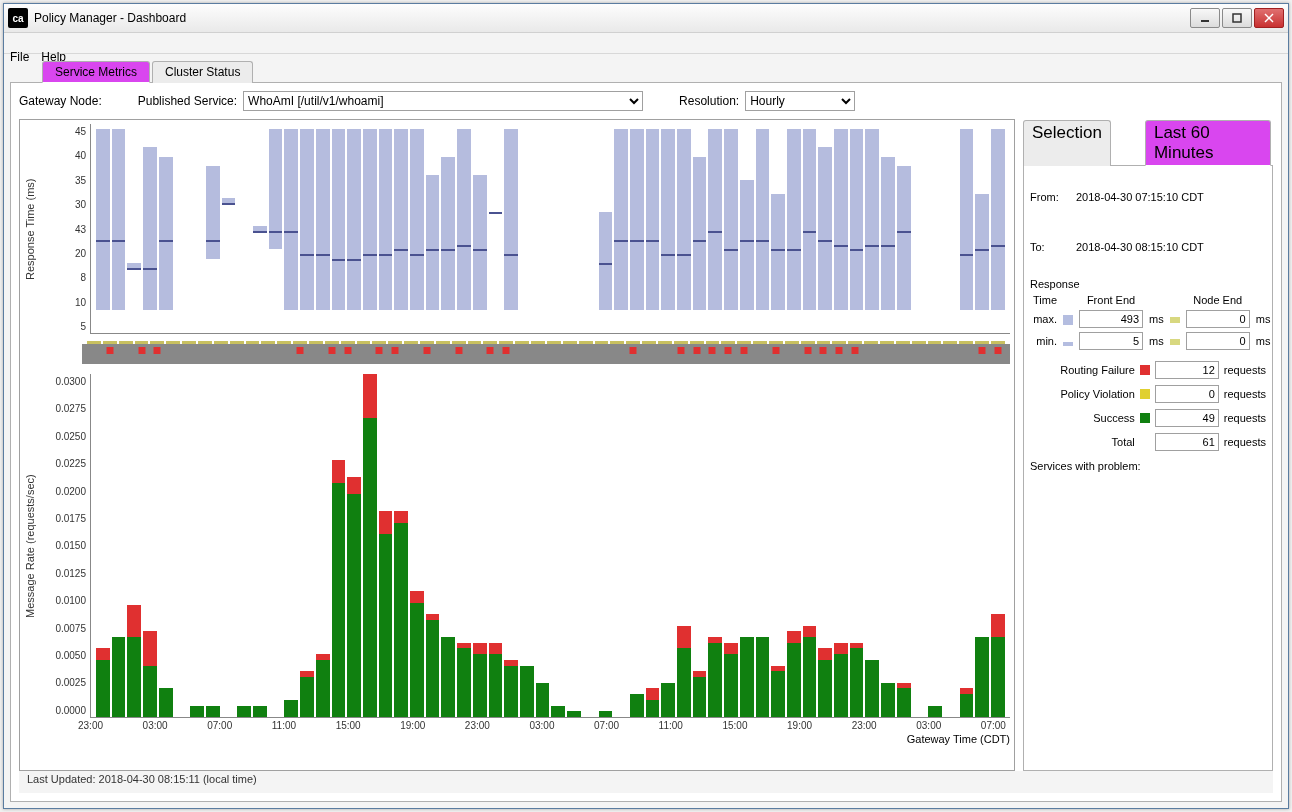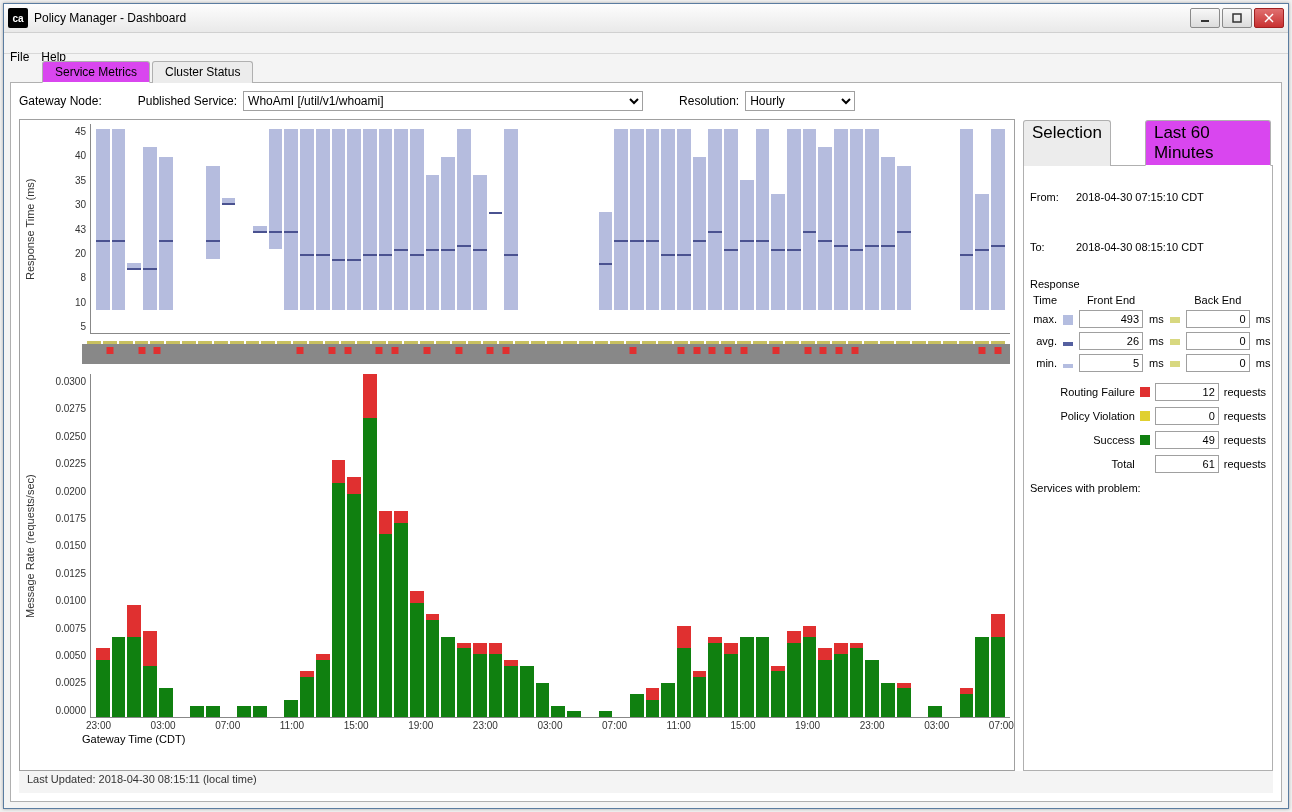--- a/index.html
+++ b/index.html
@@ -235,21 +235,21 @@
   .dots {
     position:absolute; left:0; right:0; top:10px; height:20px;
     display:flex;
     padding:0 4px;
   }
   .dot-slot {flex:1; position:relative; margin:0 1px;}
   .sq-red {position:absolute; width:7px; height:7px; background:#e03030; top:3px; left:50%; transform:translateX(-50%);}
   .sq-yellow {position:absolute; width:100%; height:3px; background:#c8c060; top:-3px;}
   
   .x-axis {
-    height:32px; display:flex; flex-direction:column; align-items:flex-start;
+    height:32px; display:flex; flex-direction:column; align-items:flex-end;
     margin-left:58px;
   }
   .x-ticks {
     width:100%; display:flex; justify-content:space-between;
     font-size:10px; color:#333;
     padding:2px 4px 0 4px;
   }
   .x-label {font-size:11px; margin-top:2px;}
   .status-bar {
     height:18px;
@@ -994,36 +994,27 @@
 
             <div class="section-title">Response</div>
             <table class="rt">
               <tbody>
                   <tr>
                 <td class="lbl">Time</td>
                 <td></td>
                 <td>Front End</td>
                 <td></td>
                 <td></td>
-                <td>Back End</td>
+                <td>Node End</td>
                 <td></td>
               </tr>
               <tr>
                 <td class="lbl">max.</td>
                 <td><span class="swatch fe-range"></span></td>
                 <td><input class="num" value="493" style=""></td>
-                <td class="unit">ms</td>
-                <td><span class="swatch be"></span></td>
-                <td><input class="num" value="0" style=""></td>
-                <td class="unit">ms</td>
-              </tr>
-              <tr>
-                <td class="lbl">avg.</td>
-                <td><span class="swatch fe-avg"></span></td>
-                <td><input class="num" value="26" style=""></td>
                 <td class="unit">ms</td>
                 <td><span class="swatch be"></span></td>
                 <td><input class="num" value="0" style=""></td>
                 <td class="unit">ms</td>
               </tr>
               <tr>
                 <td class="lbl">min.</td>
                 <td><span class="swatch fe-min"></span></td>
                 <td><input class="num" value="5" style=""></td>
                 <td class="unit">ms</td>

